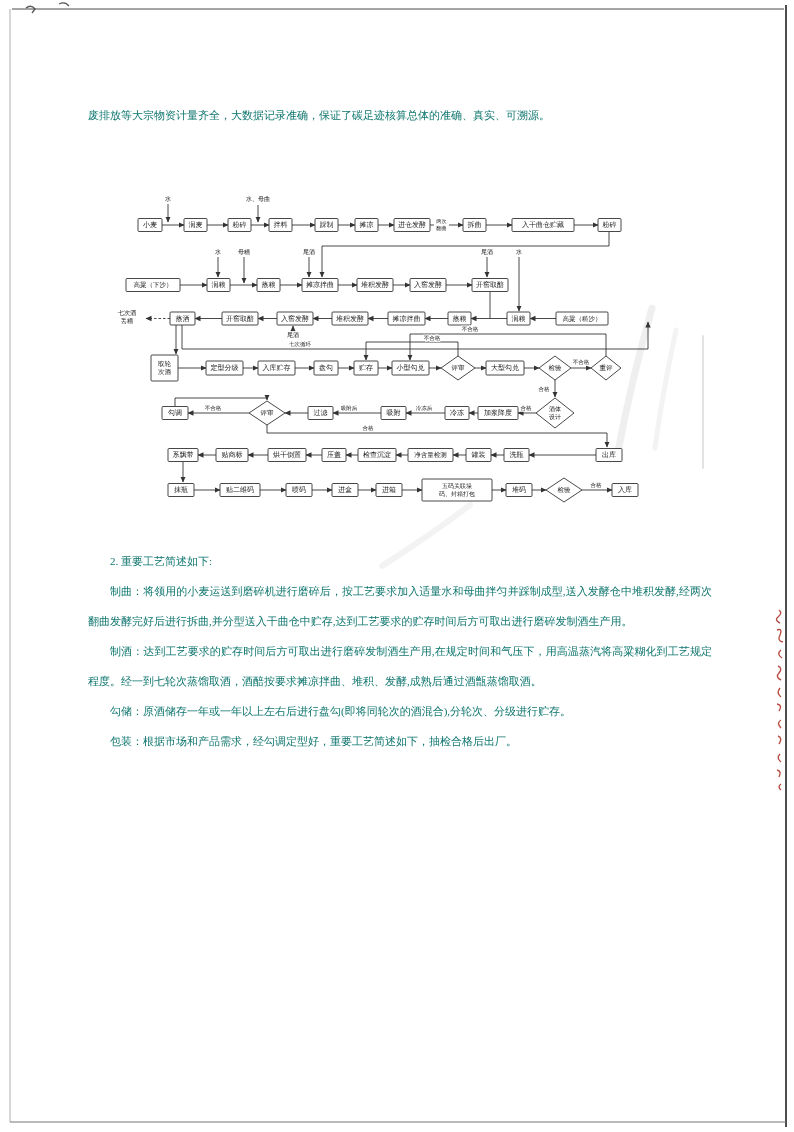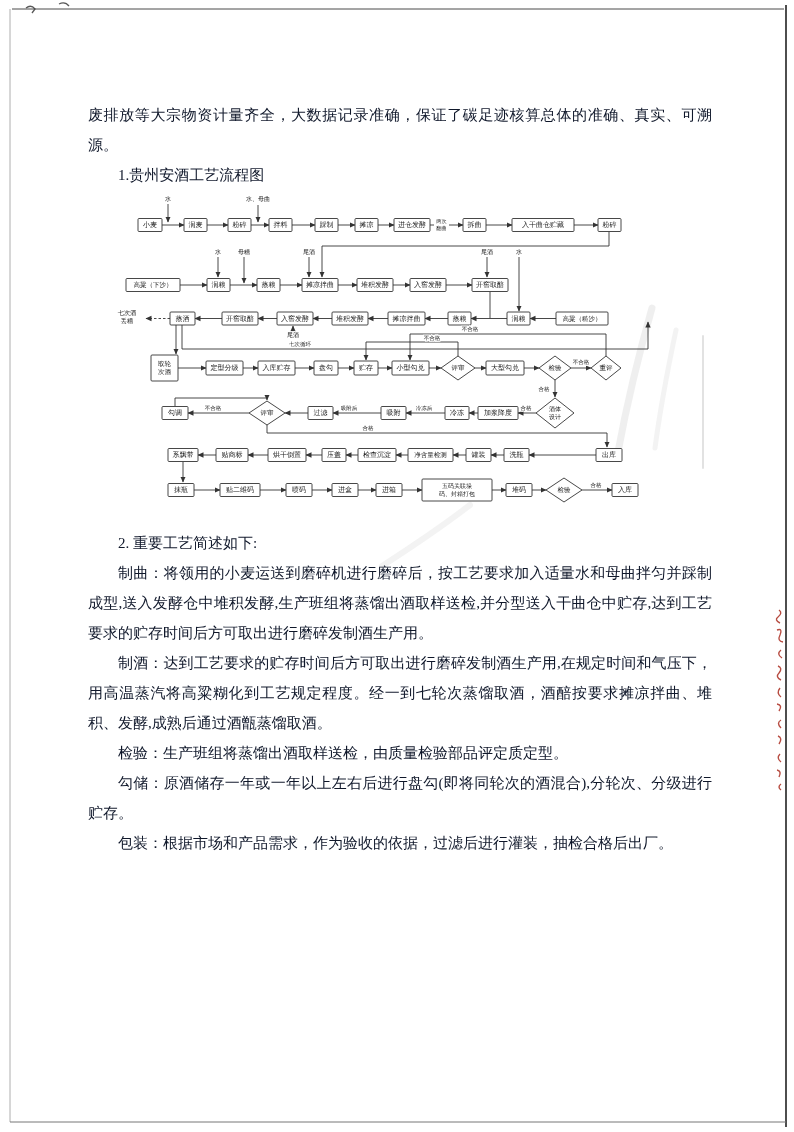--- a/index.html
+++ b/index.html
@@ -1,19 +1,19 @@
 <!DOCTYPE html>
 <html><head>
 <meta charset="utf-8">
 <style>
   html,body{margin:0;padding:0;background:#ffffff;}
   .page{position:relative;width:794px;height:1132px;background:#fff;overflow:hidden;
         font-family:"Liberation Serif","DejaVu Serif",serif;color:#1d1d1d;}
-  .textblock{position:absolute;left:88px;width:624px;font-size:15px;line-height:30px;
-             text-align:justify;color:#0f172a;}
+  .textblock{position:absolute;left:88px;width:624px;font-size:11px;line-height:30px;
+             text-align:justify;color:#0f766e;}
   .textblock p{margin:0;}
   .indent{text-indent:2em;}
   .noindent{text-indent:0;}
   #page-svg{position:absolute;left:0;top:0;width:794px;height:1132px;}
   #page-svg text{font-family:"Liberation Sans","DejaVu Sans",sans-serif;
                  paint-order:stroke;stroke:#ffffff;stroke-width:2px;}
   #page-svg .nodetext{stroke-width:0;}
 </style>
 </head>
 <body>
@@ -402,27 +402,25 @@
       <path class="red-ink" d="M781,720 q-5,3 0,8" stroke="#b03a2e"></path>
       <path class="red-ink" d="M778,736 q5,2 1,8" stroke="#b03a2e"></path>
       <path class="red-ink" d="M780,754 q-4,4 1,8" stroke="#b03a2e"></path>
       <path class="red-ink" d="M777,770 q5,1 2,7" stroke="#b03a2e"></path>
       <path class="red-ink" d="M781,784 q-4,3 0,6" stroke="#b03a2e"></path>
     </g>
   </svg>
 
   <div class="textblock" style="top:100px;">
     <p class="noindent">废排放等大宗物资计量齐全，大数据记录准确，保证了碳足迹核算总体的准确、真实、可溯源。</p>
-    <p class="indent">1.贵州安酒工艺流程图</p>
   </div>
 
-  <div class="textblock" style="top:528px;">
+  <div class="textblock" style="top:546px;">
     <p class="indent">2. 重要工艺简述如下:</p>
     <div id="paragraphs">
-        <p class="indent">制曲：将领用的小麦运送到磨碎机进行磨碎后，按工艺要求加入适量水和母曲拌匀并踩制成型,送入发酵仓中堆积发酵,生产班组将蒸馏出酒取样送检,并分型送入干曲仓中贮存,达到工艺要求的贮存时间后方可取出进行磨碎发制酒生产用。</p>
+        <p class="indent">制曲：将领用的小麦运送到磨碎机进行磨碎后，按工艺要求加入适量水和母曲拌匀并踩制成型,送入发酵仓中堆积发酵,经两次翻曲发酵完好后进行拆曲,并分型送入干曲仓中贮存,达到工艺要求的贮存时间后方可取出进行磨碎发制酒生产用。</p>
         <p class="indent">制酒：达到工艺要求的贮存时间后方可取出进行磨碎发制酒生产用,在规定时间和气压下，用高温蒸汽将高粱糊化到工艺规定程度。经一到七轮次蒸馏取酒，酒醅按要求摊凉拌曲、堆积、发酵,成熟后通过酒甑蒸馏取酒。</p>
-        <p class="indent">检验：生产班组将蒸馏出酒取样送检，由质量检验部品评定质定型。</p>
         <p class="indent">勾储：原酒储存一年或一年以上左右后进行盘勾(即将同轮次的酒混合),分轮次、分级进行贮存。</p>
-        <p class="indent">包装：根据市场和产品需求，作为验收的依据，过滤后进行灌装，抽检合格后出厂。</p>
+        <p class="indent">包装：根据市场和产品需求，经勾调定型好，重要工艺简述如下，抽检合格后出厂。</p>
       </div>
   </div>
 
 </div>
 
 </body></html>

